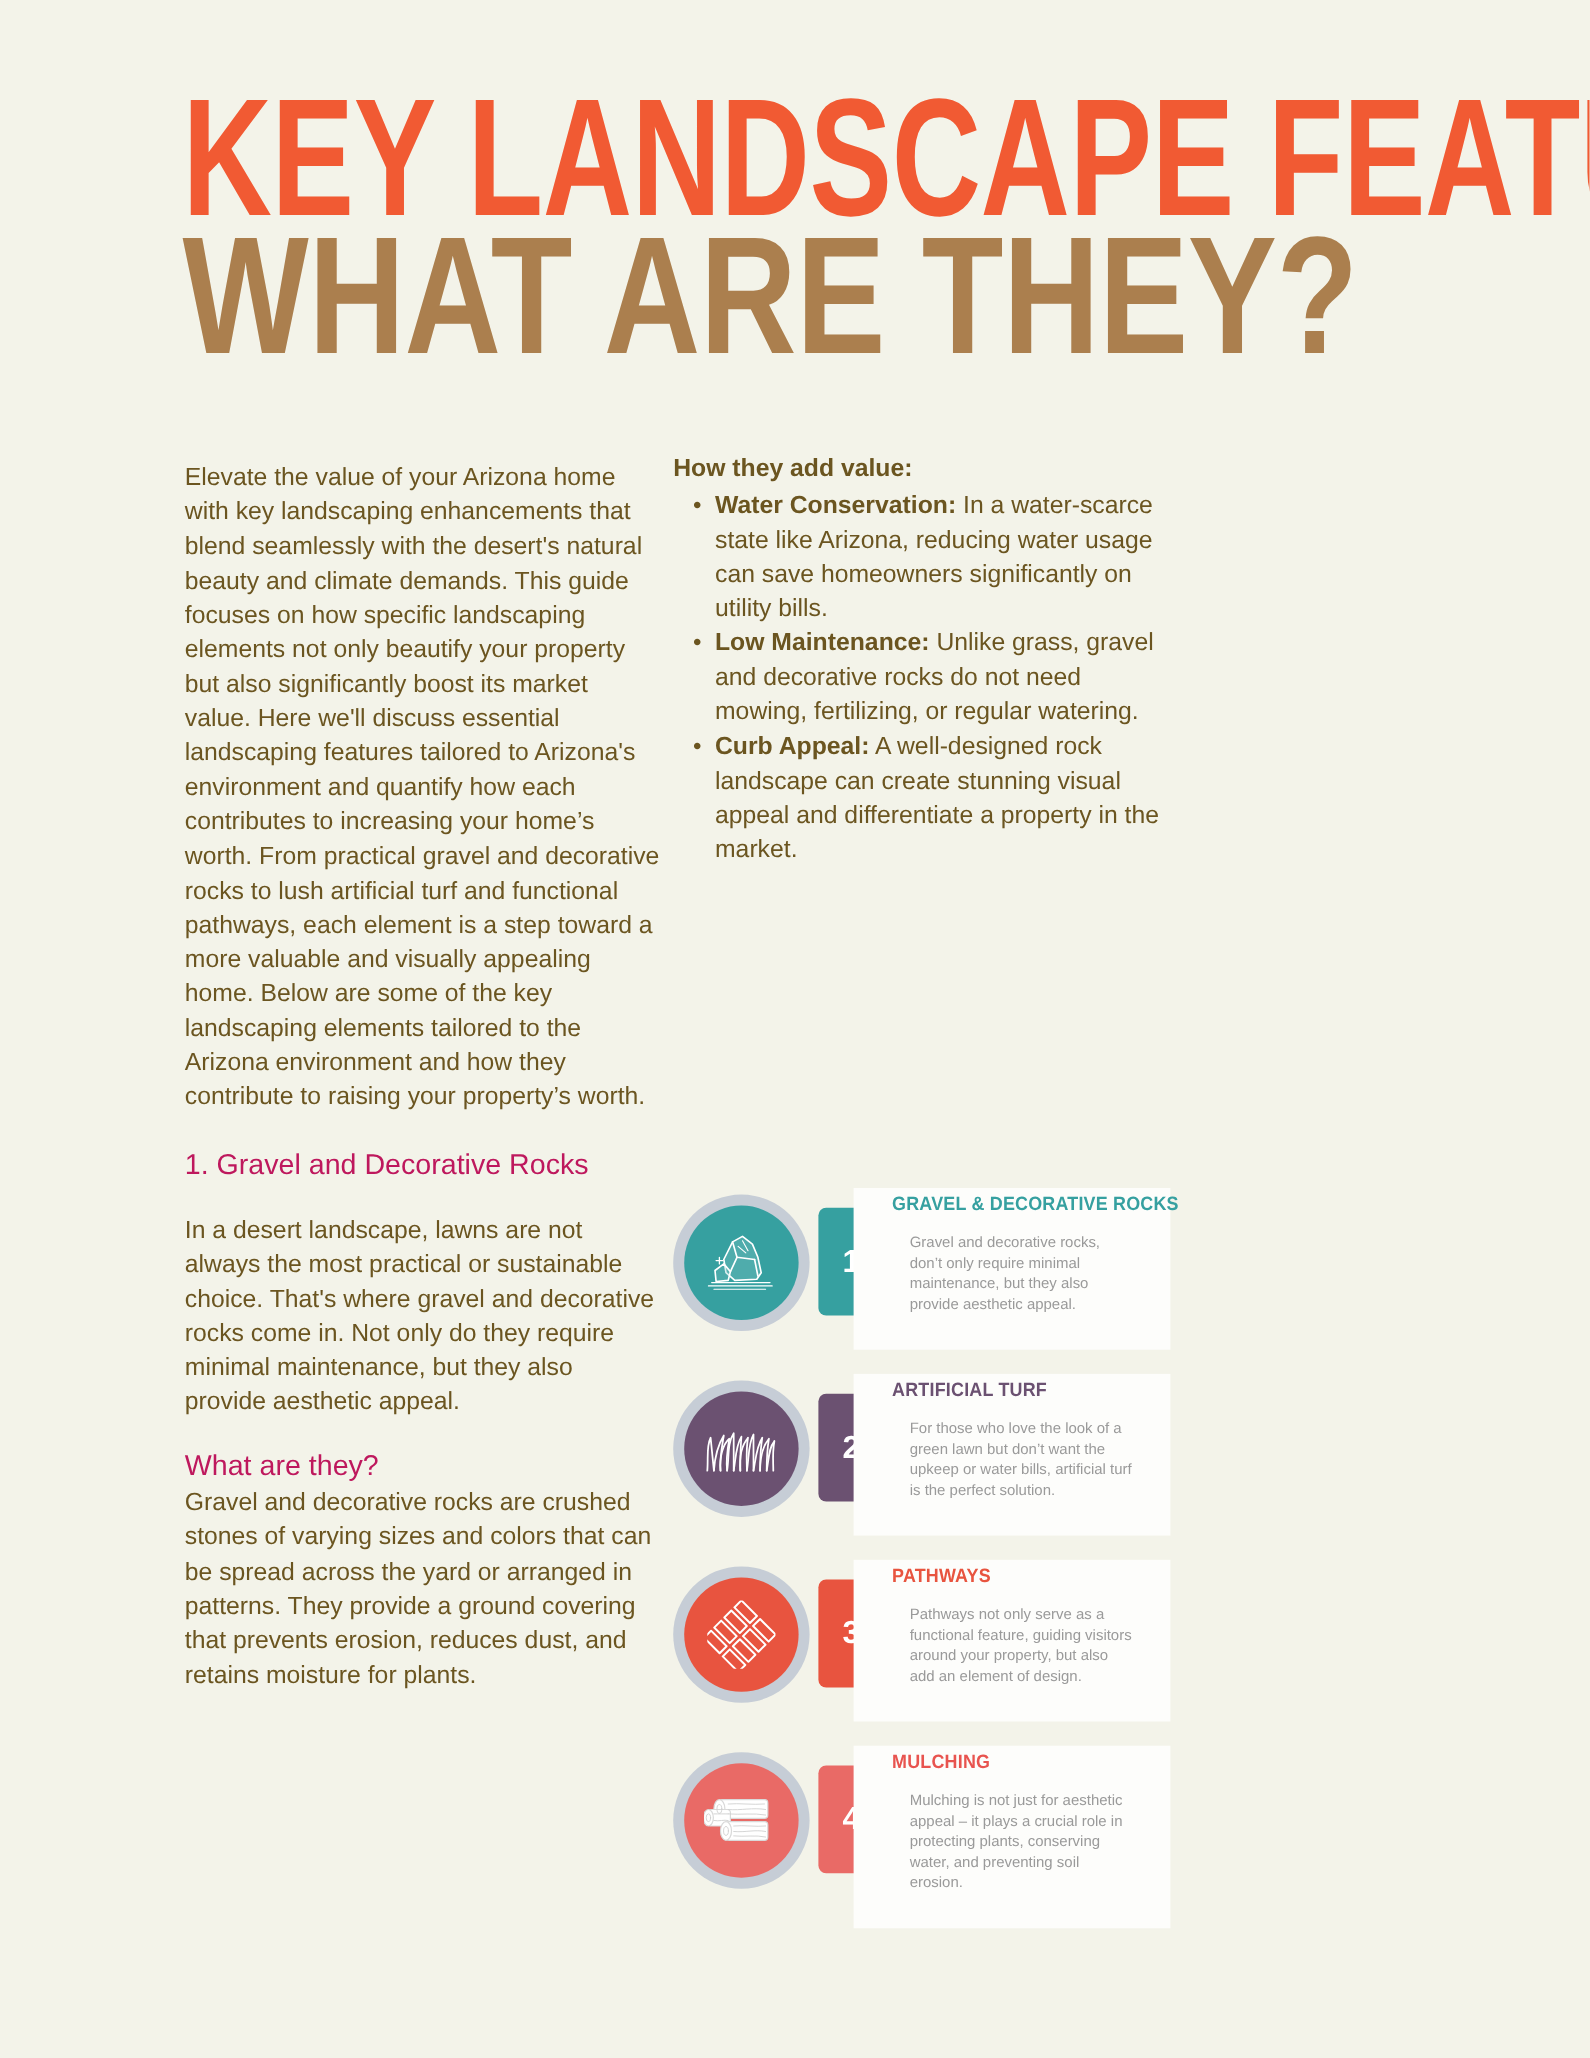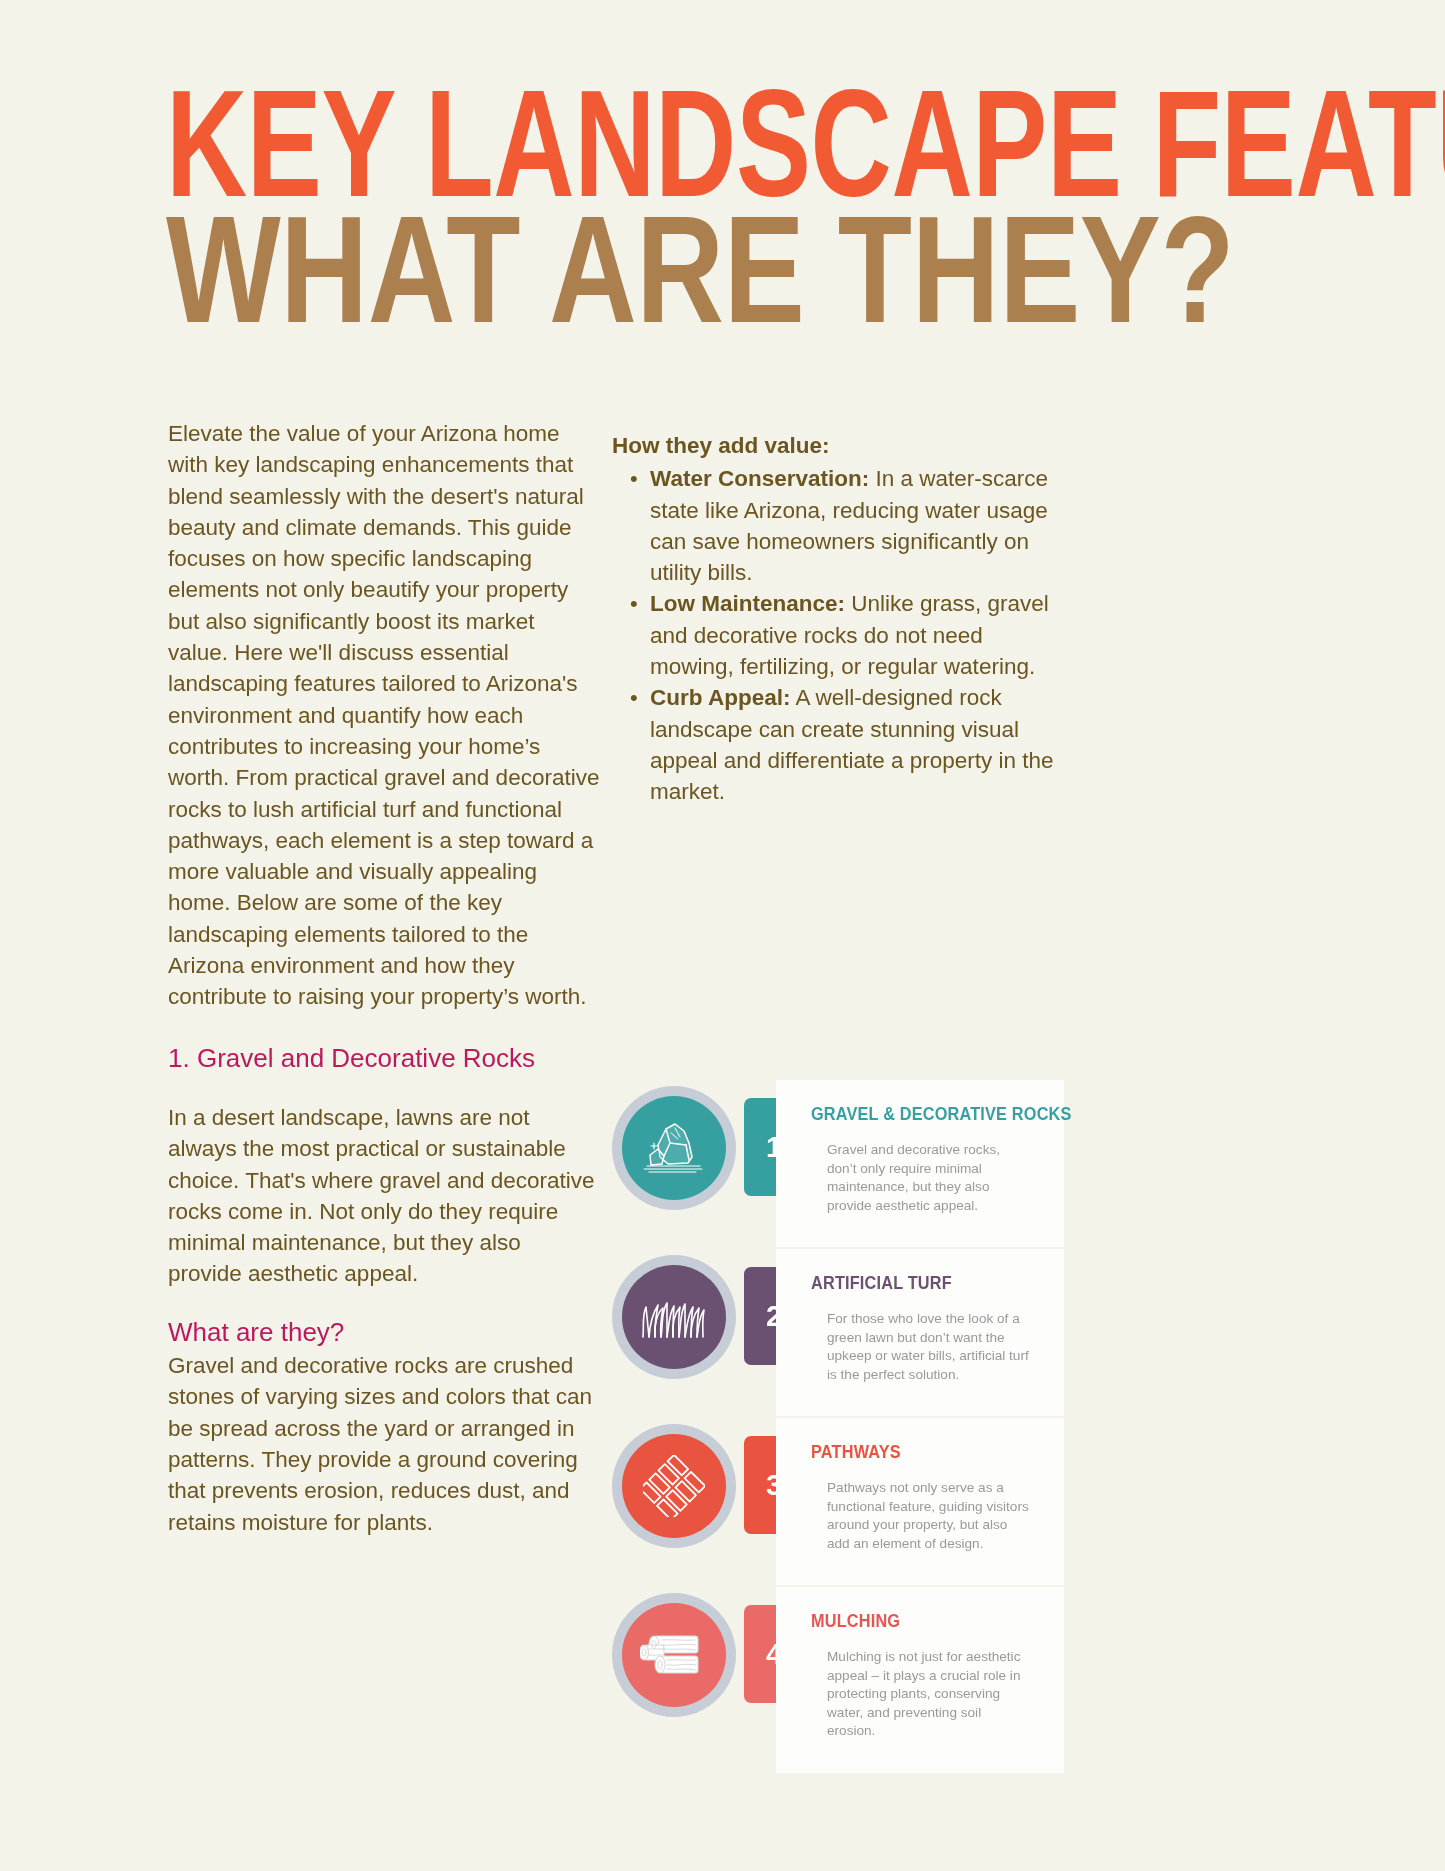--- a/index.html
+++ b/index.html
@@ -54,21 +54,21 @@
   
   .col-left {
     position: absolute;
     left: 168px;
     top: 418px;
     width: 432px;
   }
   .col-right {
     position: absolute;
     left: 612px;
-    top: 430px;
+    top: 410px;
     width: 450px;
   }
 
   .body-text {
     font-family: "Liberation Sans Narrow", "Liberation Sans", sans-serif;
     font-size: 22.5px;
     line-height: 31.3px;
     color: #6b5520;
     margin: 0 0 27px 0;
     text-align: left;
@@ -168,21 +168,21 @@
     align-items: center;
     justify-content: center;
   }
   .card-box {
     position: absolute;
     left: 164px;
     top: 0;
     width: 288px;
     min-height: 118px;
     background: #fdfdfb;
-    padding: 24px 16px 16px 35px;
+    padding: 4px 16px 16px 35px;
     box-sizing: border-box;
   }
   .card-title {
     font-family: "Liberation Sans Narrow", "Liberation Sans", sans-serif;
     font-weight: 700;
     font-size: 17.5px;
     letter-spacing: 0.2px;
     transform: scaleX(0.93);
     transform-origin: left center;
     margin: 0 0 3px 0;

